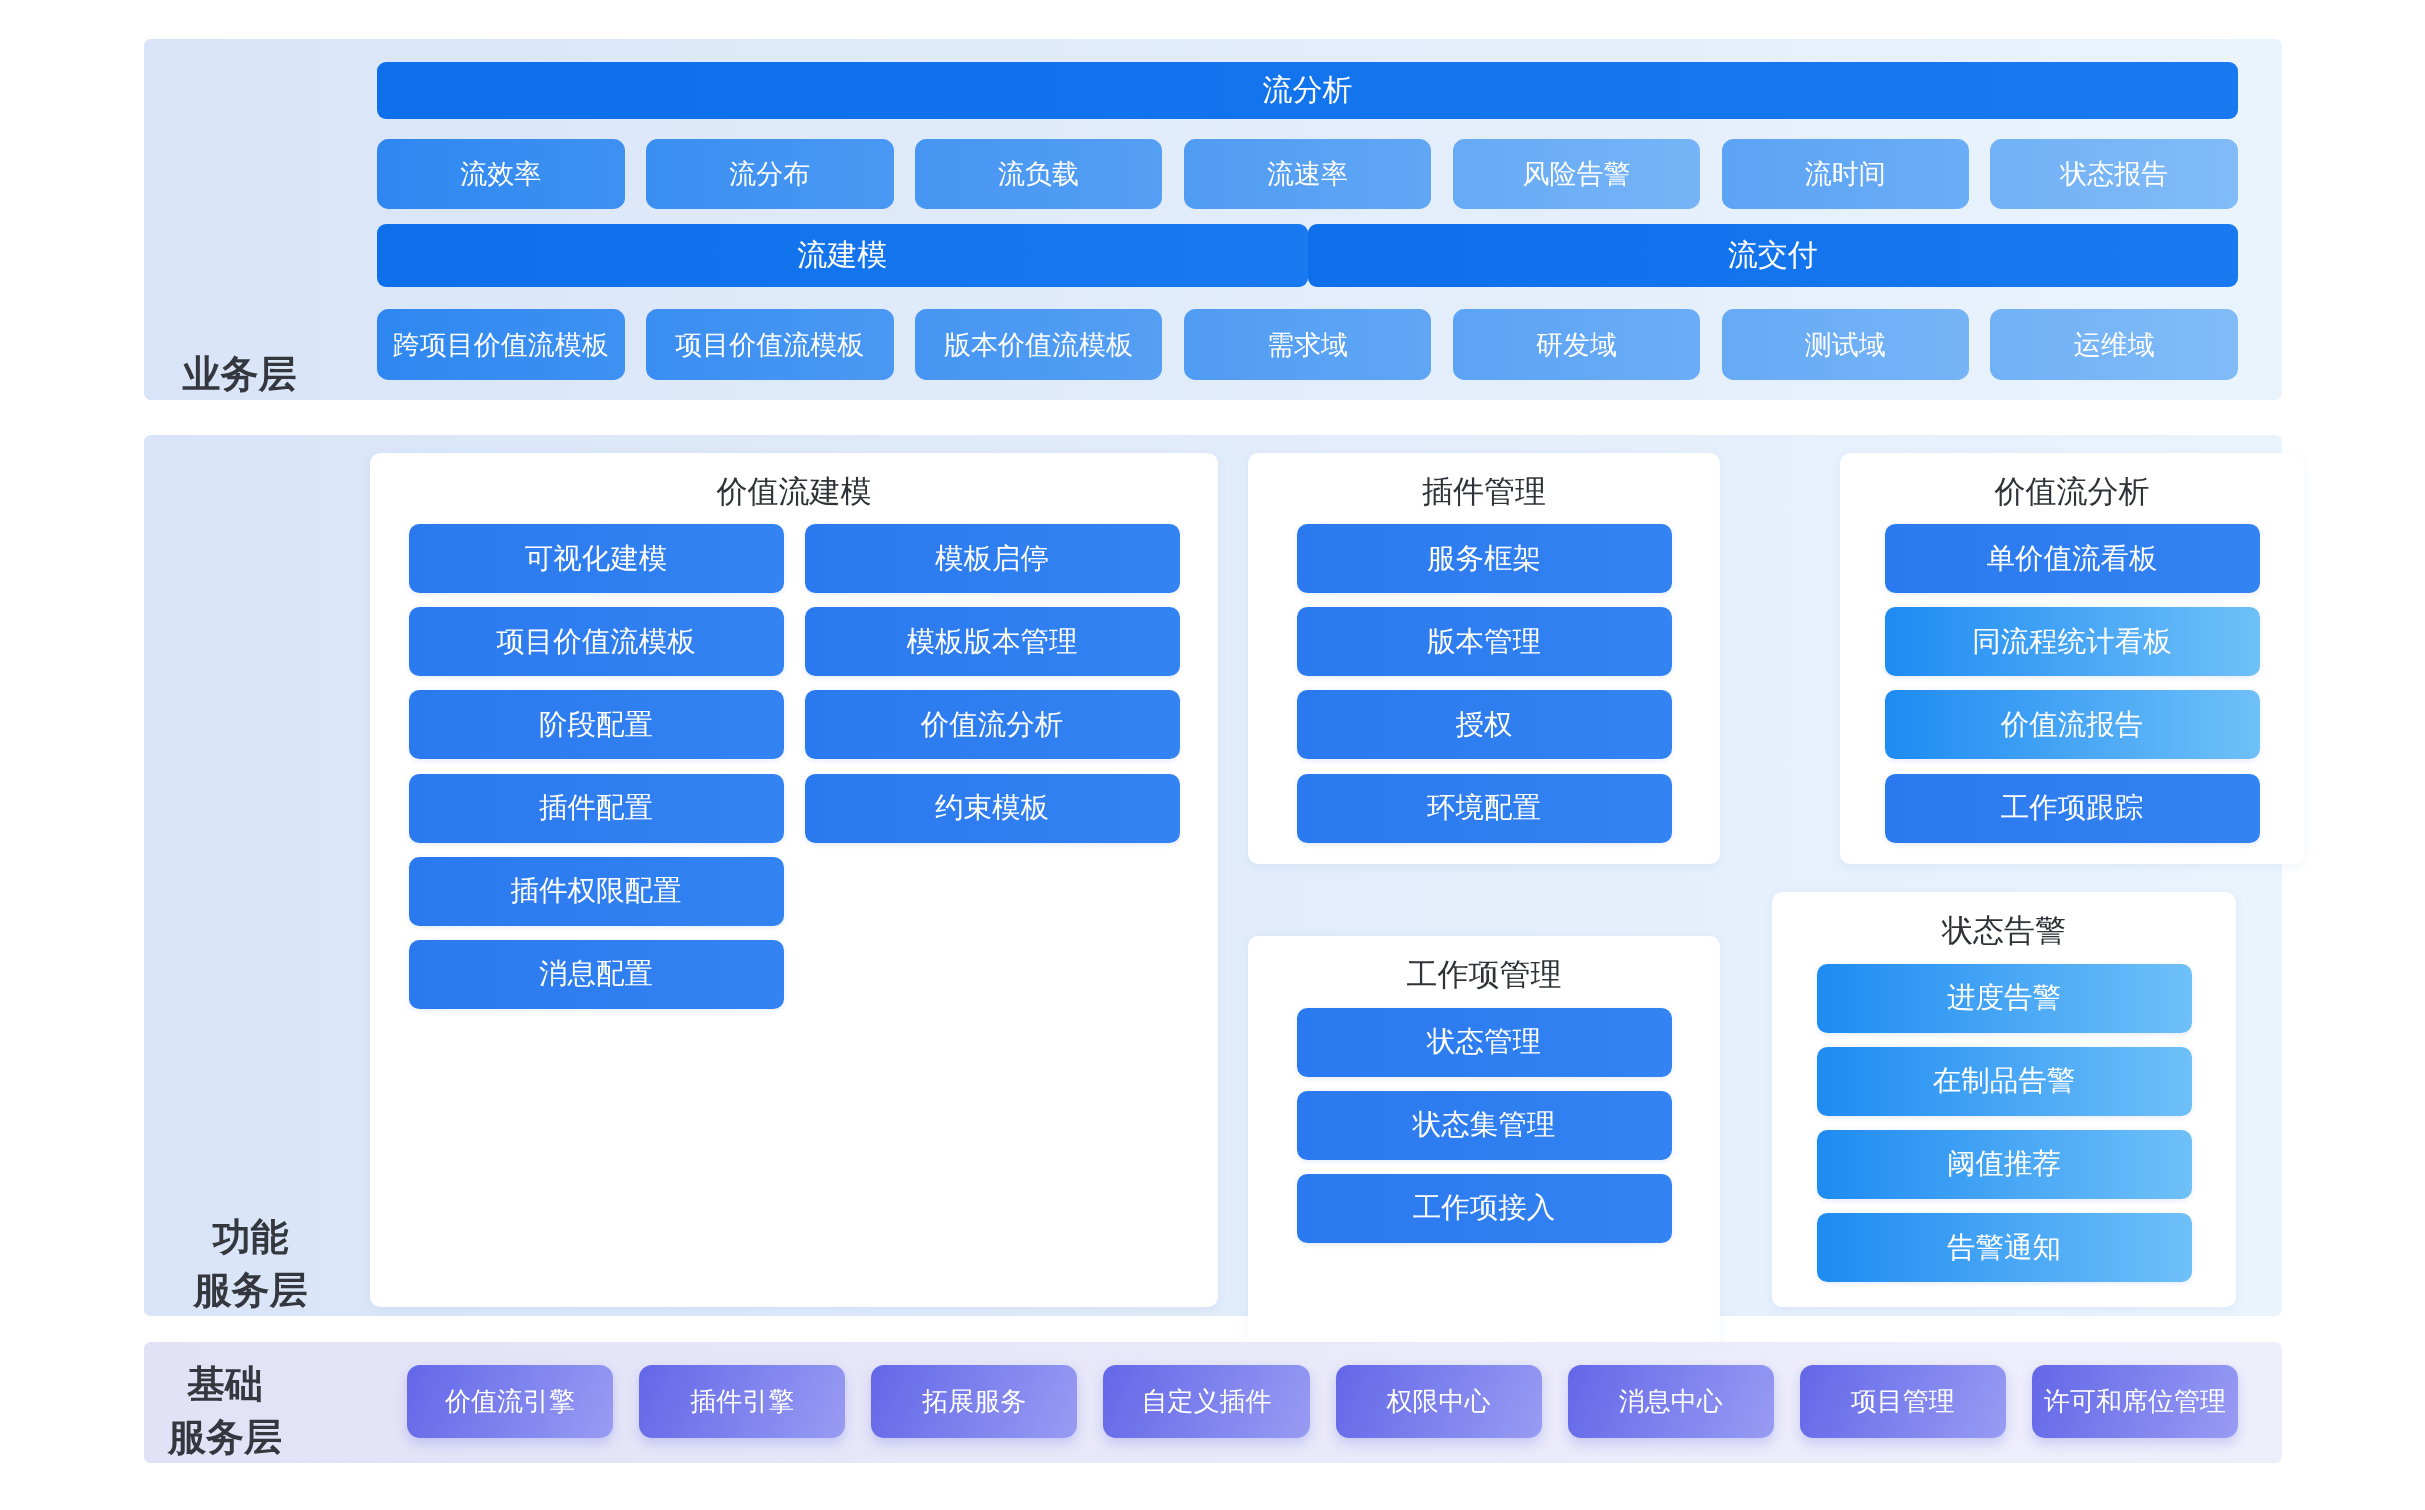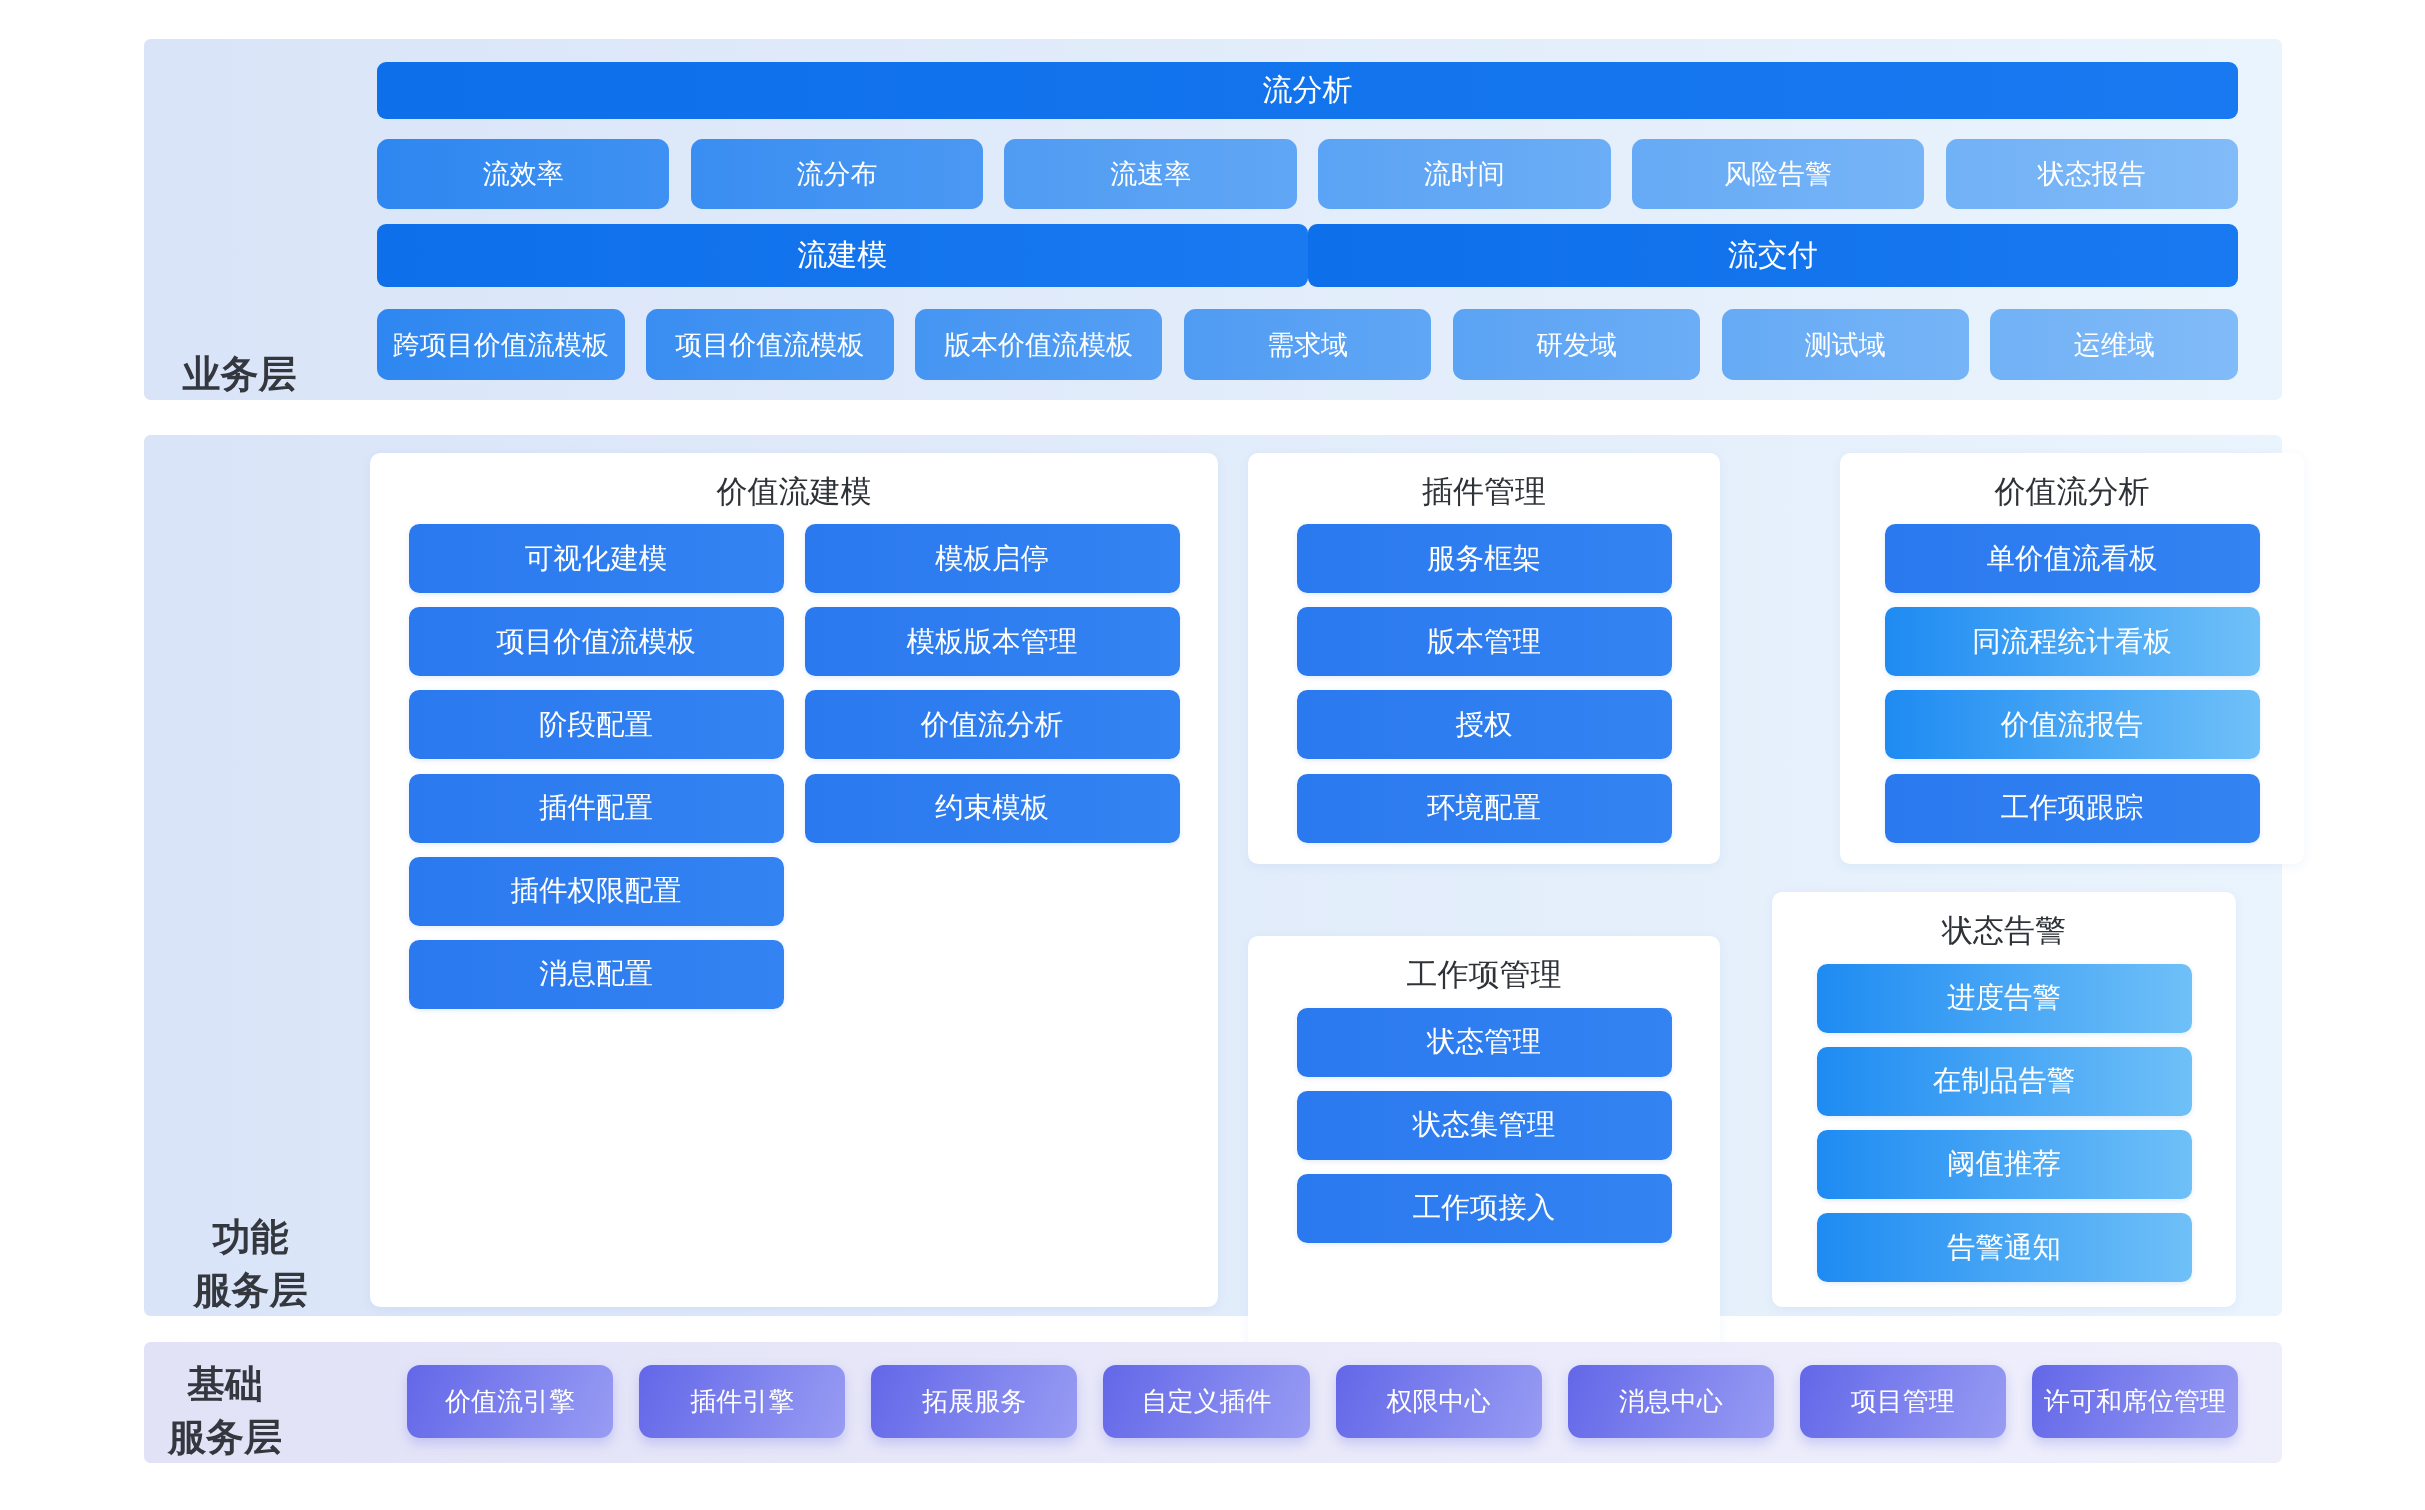--- a/index.html
+++ b/index.html
@@ -74,23 +74,24 @@
     <div class="layer-label">
       <span>业务层</span>
     </div>
     <div class="content">
       <div class="row" id="row-analysis">
         <div class="btn" style="--c1: #0d6fea; --c2: #1879f1;">流分析</div>
       </div>
       <div class="row" id="row-metrics">
         <div class="btn" style="--c1: #2e87f0; --c2: #3e91f2;">流效率</div>
         <div class="btn" style="--c1: #3a8ef1; --c2: #4a98f3;">流分布</div>
+        <div class="btn" style="--c1: #4595f2; --c2: #559ff4;">流负载</div>
         <div class="btn" style="--c1: #509cf3; --c2: #60a6f5;">流速率</div>
+        <div class="btn" style="--c1: #66aaf5; --c2: #76b4f7;">风险告警</div>
         <div class="btn" style="--c1: #5ba3f4; --c2: #6badf6;">流时间</div>
-        <div class="btn" style="--c1: #66aaf5; --c2: #76b4f7;">风险告警</div>
         <div class="btn" style="--c1: #71b1f6; --c2: #81bbf8;">状态报告</div>
       </div>
       <div class="row" id="row-process">
         <div class="btn" style="--c1: #0d6fea; --c2: #1879f1;">流建模</div>
         <div class="btn" style="--c1: #0d6fea; --c2: #1879f1;">流交付</div>
       </div>
       <div class="row" id="row-domains">
         <div class="btn" style="--c1: #2e87f0; --c2: #3e91f2;">跨项目价值流模板</div>
         <div class="btn" style="--c1: #3a8ef1; --c2: #4a98f3;">项目价值流模板</div>
         <div class="btn" style="--c1: #4595f2; --c2: #559ff4;">版本价值流模板</div>

